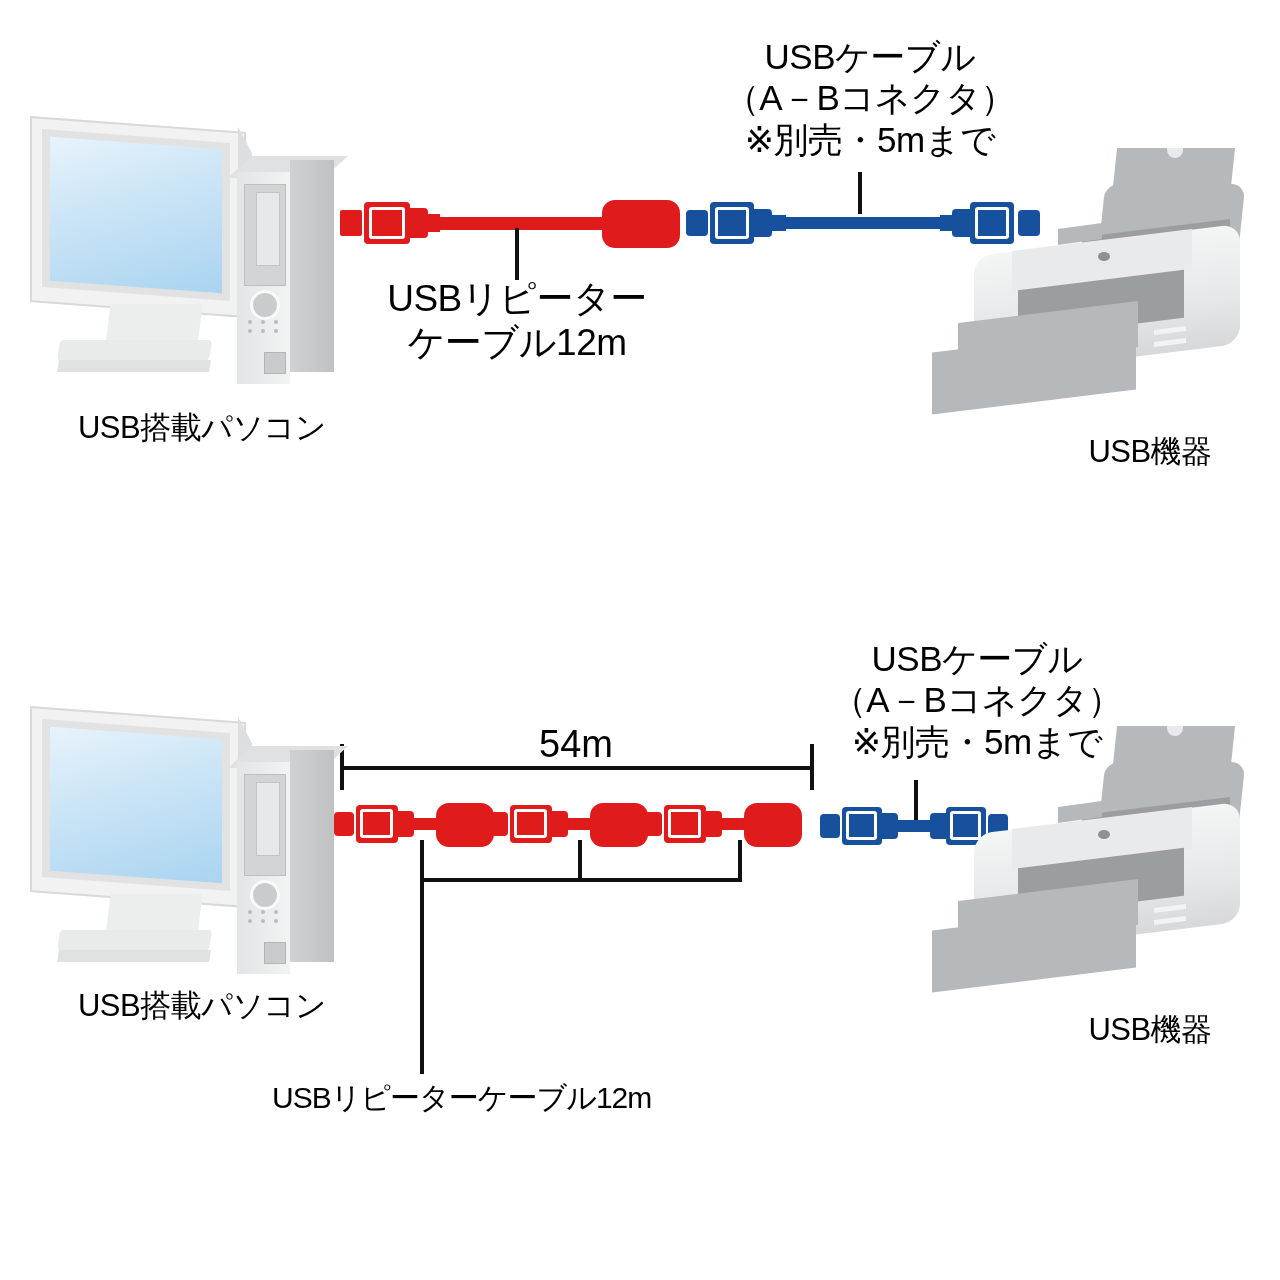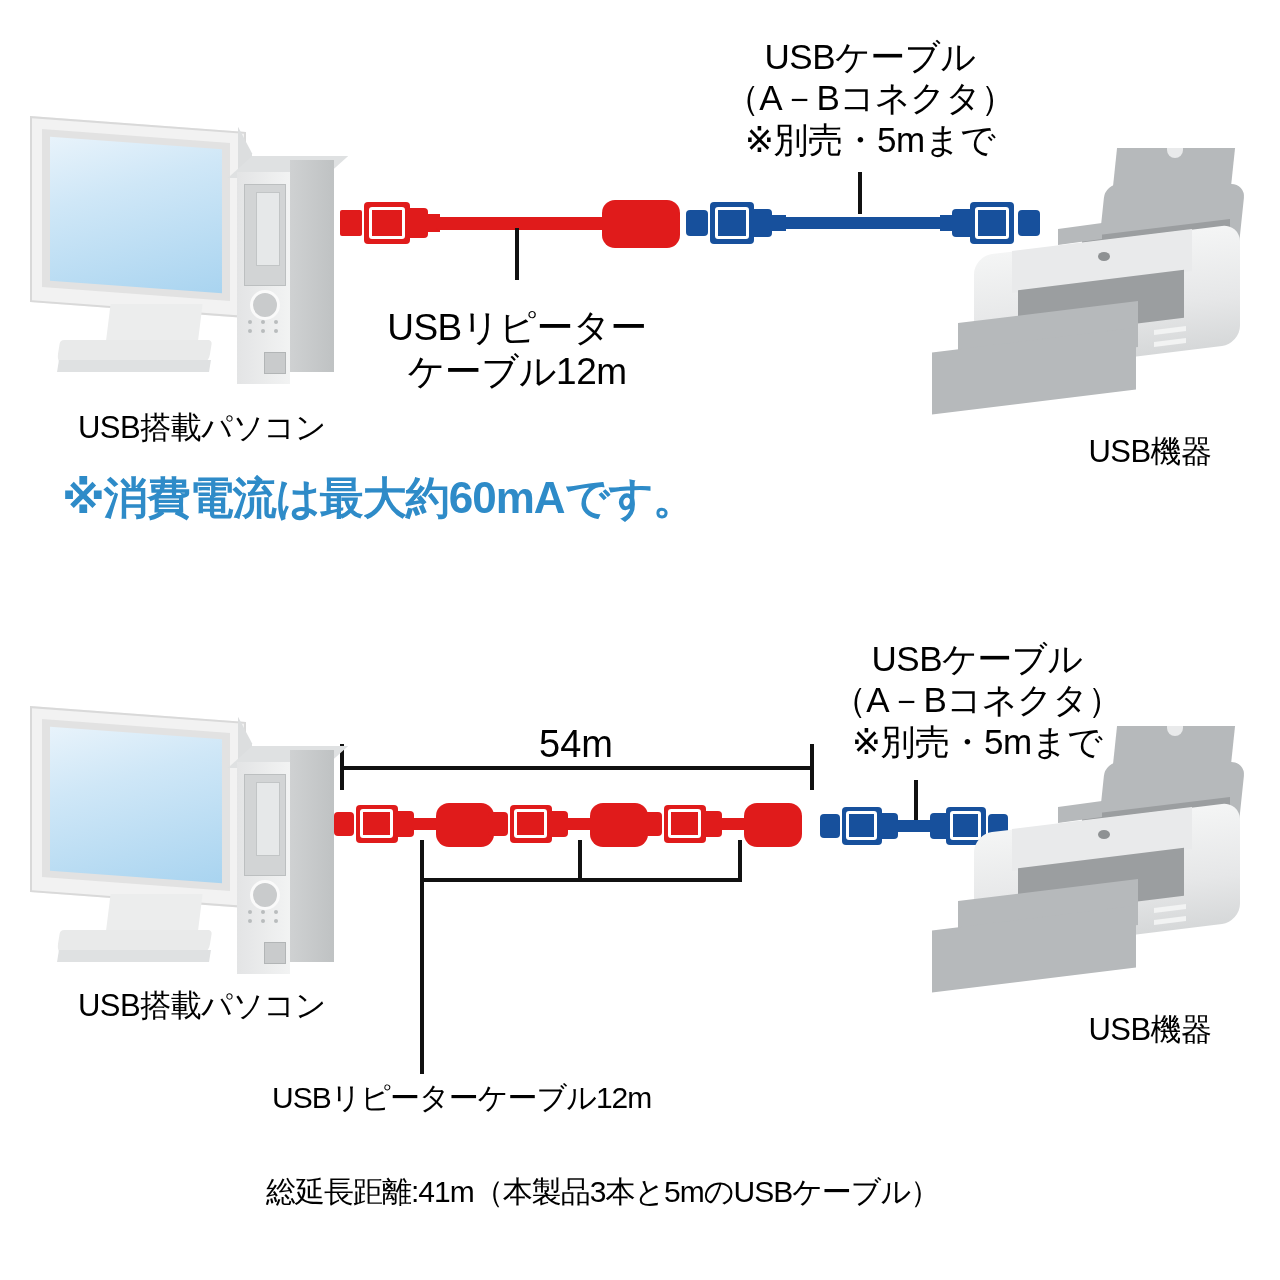--- a/index.html
+++ b/index.html
@@ -6,21 +6,21 @@
   body{width:1280px;height:1280px;position:relative;overflow:hidden;
        font-family:"Liberation Sans","DejaVu Sans",sans-serif;color:#000;}
   .stage{position:absolute;left:0;top:0;width:1280px;height:1280px;}
   .abs{position:absolute;}
   .txt{white-space:pre;line-height:1.18;}
   .center{text-align:center;}
 
   
   .lbl-cable{font-size:35px;letter-spacing:-0.5px;}
   .lbl-device{font-size:31px;letter-spacing:-0.5px;}
-  .lbl-repeat{font-size:37px;letter-spacing:-0.5px;margin-top:29px;}
+  .lbl-repeat{font-size:37px;letter-spacing:-0.5px;}
   .lbl-note{font-size:44px;color:#2e8bc8;font-weight:700;letter-spacing:-1px;}
   .lbl-head{font-size:52px;font-weight:700;letter-spacing:-1px;}
   .lbl-dim{font-size:38px;}
   .lbl-foot{font-size:30px;letter-spacing:-1px;line-height:1.33;}
 
   
   .cab{position:absolute;}
   .wire{position:absolute;border-radius:2px;}
   .plugbody{position:absolute;border-radius:4px;}
   .plugwin{position:absolute;border:3px solid #fff;border-radius:3px;box-sizing:border-box;}
@@ -136,21 +136,20 @@
 （A－Bコネクタ）
 ※別売・5mまで</div>
 
   <div class="abs txt center lbl-repeat" style="left:352px;top:277px;width:330px;">USBリピーター
 ケーブル12m</div>
 
   <div class="abs txt center lbl-device" style="left:52px;top:410px;width:300px;">USB搭載パソコン</div>
 
   <div class="abs txt center lbl-device" style="left:1046px;top:434px;width:208px;">USB機器</div>
 
-  <div class="abs txt lbl-note" style="left:62px;top:472px;">※消費電流は最大約60mAです。</div>
 
 
   <div class="abs txt center lbl-dim" style="left:486px;top:722px;width:180px;">54m</div>
   <div class="hline" style="left:340px;top:766px;width:474px;"></div>
   <div class="vline" style="left:340px;top:744px;height:46px;"></div>
   <div class="vline" style="left:810px;top:744px;height:46px;"></div>
 
   <div class="abs" style="left:24px;top:702px;width:330px;height:300px;">
     <div class="mon-frame" style="left:6px;top:12px;width:212px;height:182px;transform:skewY(4.2deg);"></div>
     <div class="mon-bezel" style="left:18px;top:24px;width:188px;height:158px;transform:skewY(4.2deg);"></div>
@@ -242,15 +241,14 @@
 
   <div class="abs txt center lbl-cable" style="left:812px;top:638px;width:330px;">USBケーブル
 （A－Bコネクタ）
 ※別売・5mまで</div>
 
   <div class="abs txt center lbl-device" style="left:52px;top:988px;width:300px;">USB搭載パソコン</div>
 
   <div class="abs txt center lbl-device" style="left:1046px;top:1012px;width:208px;">USB機器</div>
 
   <div class="abs txt lbl-foot" style="left:272px;top:1078px;">USBリピーターケーブル12m</div>
-  <div class="abs txt lbl-foot" style="left:266px;top:1172px;">総延長距離:41m（本製品3本と5mのUSBケーブル）</div>
 
 </div>
 
 </body></html>

